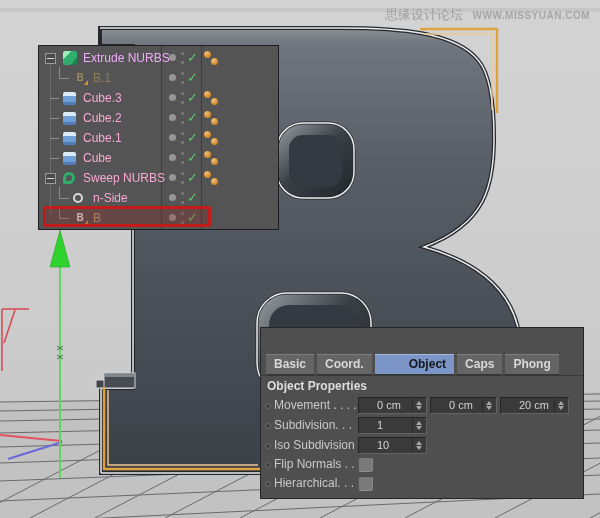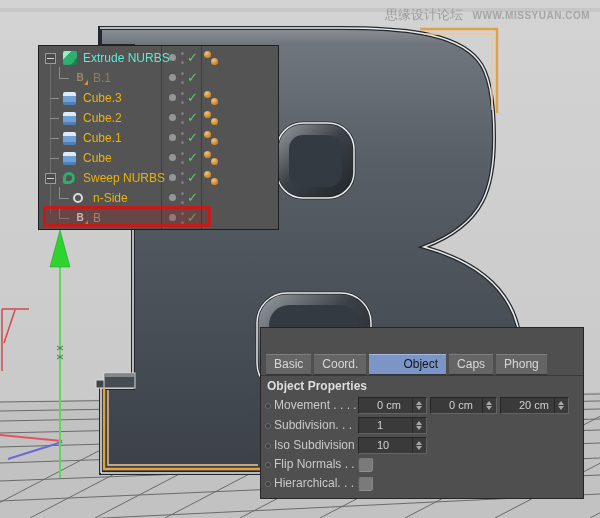--- a/index.html
+++ b/index.html
@@ -27,44 +27,44 @@
   .om-ico{position:absolute;top:3px;width:14px;height:14px;}
   .iL0{left:24px;} .iL1{left:34px;}
   .ico-extrude{background:linear-gradient(135deg,#9cecbc 0 32%,#2fae6e 32% 75%,#1d8550 75%);border-radius:2px;}
   .ico-cube{background:linear-gradient(180deg,#dcebf8 0 30%,#6fa0d6 30% 80%,#4f7fb4 80%);border-radius:2px;width:13px;height:13px;top:4px;}
   .ico-sweep{width:12px;height:12px;top:4px;border:3px solid #2fae6e;border-radius:50% 50% 50% 2px;box-sizing:border-box;background:transparent;}
   .ico-nside{width:10px;height:10px;top:5px;border:2px solid #dadada;border-radius:50%;box-sizing:border-box;}
   .ico-splineb{font-size:10px;font-weight:bold;color:#e6e6e6;line-height:14px;text-align:center;}
   .ico-splineb::after{content:"";position:absolute;right:-1px;bottom:0;width:0;height:0;
        border-left:4px solid transparent;border-bottom:5px solid #d99333;}
   .dim .ico-splineb{color:#9a8a60;}
-  .om-label{position:absolute;top:3px;font-size:12px;line-height:14px;color:#eab308;white-space:nowrap;}
+  .om-label{position:absolute;top:3px;font-size:12px;line-height:14px;color:#f9a8d4;white-space:nowrap;}
   .lL0{left:44px;} .lL1{left:54px;}
-  .t-orange{color:#5eead4;} .t-dim{color:#8f7f55;} .t-sel{color:#b3a07c;}
+  .t-orange{color:#f0abfc;} .t-dim{color:#8f7f55;} .t-sel{color:#b3a07c;}
   .dot-gray{position:absolute;left:130px;top:6px;width:7px;height:7px;border-radius:50%;background:#969696;}
   .vis-dots{position:absolute;left:142px;top:4px;width:4px;height:12px;}
   .vis-dots::before,.vis-dots::after{content:"";position:absolute;left:0;width:3px;height:3px;border-radius:50%;background:#7d7d7d;}
   .vis-dots::before{top:0;} .vis-dots::after{bottom:0;}
   .check{position:absolute;left:148px;top:2px;font-size:13px;font-weight:bold;color:#5ecb70;}
   .layer-dots{position:absolute;left:164px;top:1px;width:16px;height:18px;}
   .layer-dots::before,.layer-dots::after{content:"";position:absolute;width:7px;height:7px;border-radius:50%;
        background:radial-gradient(circle at 35% 30%,#f0c27a,#cf8a2e 65%);}
   .layer-dots::before{left:1px;top:2px;} .layer-dots::after{left:8px;top:9px;}
   .om-annotation{position:absolute;left:4px;top:160px;width:168px;height:21px;box-sizing:border-box;
        border:3px solid #c41a1a;border-radius:2px;background:rgba(155,35,35,.28);}
 
   
   .ab-panel{position:absolute;left:260px;top:327px;width:322px;height:170px;
             background:#4f4f4f;border:1px solid #262626;}
   .ab-title{position:absolute;top:0;left:0;right:0;height:24px;background:#4b4b4b;
             border-bottom:1px solid #3e3e3e;display:flex;align-items:center;}
   .ab-title-ico{width:13px;height:13px;margin-left:8px;border-radius:2px;
             background:linear-gradient(135deg,#9cecbc 0 32%,#2fae6e 32% 75%,#1d8550 75%);}
   .ab-title-text{margin-left:8px;font-size:12px;color:#d6d6d6;}
-  .ab-tabs{position:absolute;top:26px;left:5px;display:flex;gap:3px;}
+  .ab-tabs{position:absolute;top:26px;left:5px;display:flex;gap:3px;font-weight:bold;}
   .ab-tab{height:16px;padding:1px 8px 2px;font-size:12px;line-height:16px;background:#656565;color:#d8d8d8;
           border-top:1px solid #7e7e7e;border-bottom:1px solid #343434;}
   .ab-tab.active{background:#7b96c6;color:#14171c;border-top-color:#a4b8dc;padding-left:34px;}
   .ab-sep{position:absolute;top:47px;left:0;width:100%;height:1px;background:#3a3a3a;}
   .ab-section{position:absolute;top:51px;left:6px;font-weight:bold;font-size:12px;color:#dedede;}
   .ab-row{position:absolute;left:0;width:100%;height:18px;}
   .ab-dot{position:absolute;left:4px;top:6px;width:4px;height:4px;border-radius:50%;background:#3f3f3f;border:1px solid #6e6e6e;}
   .ab-label{position:absolute;left:13px;top:1px;font-size:12px;color:#c9c9c9;white-space:pre;}
   .ab-field{position:absolute;top:0;height:17px;box-sizing:border-box;background:#3a3a3a;
             border-top:1px solid #252525;border-left:1px solid #252525;

